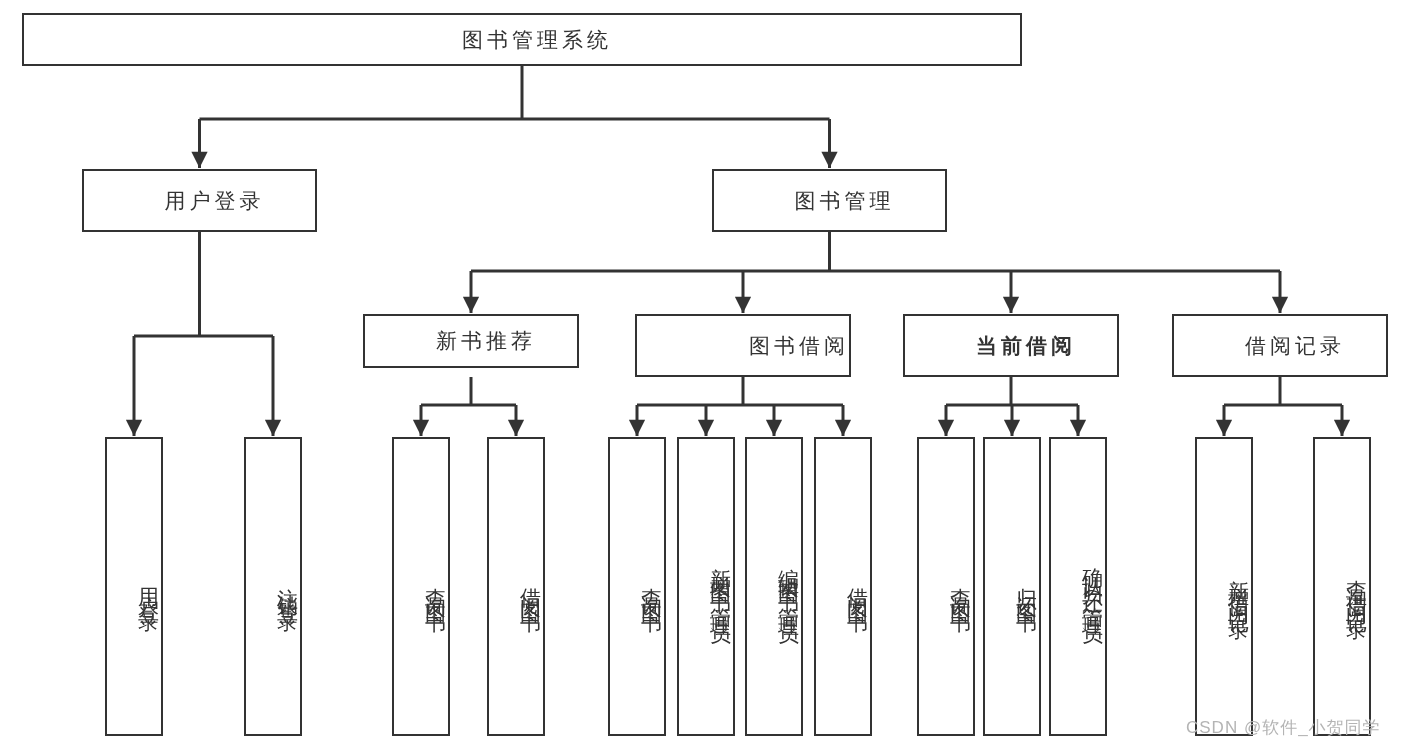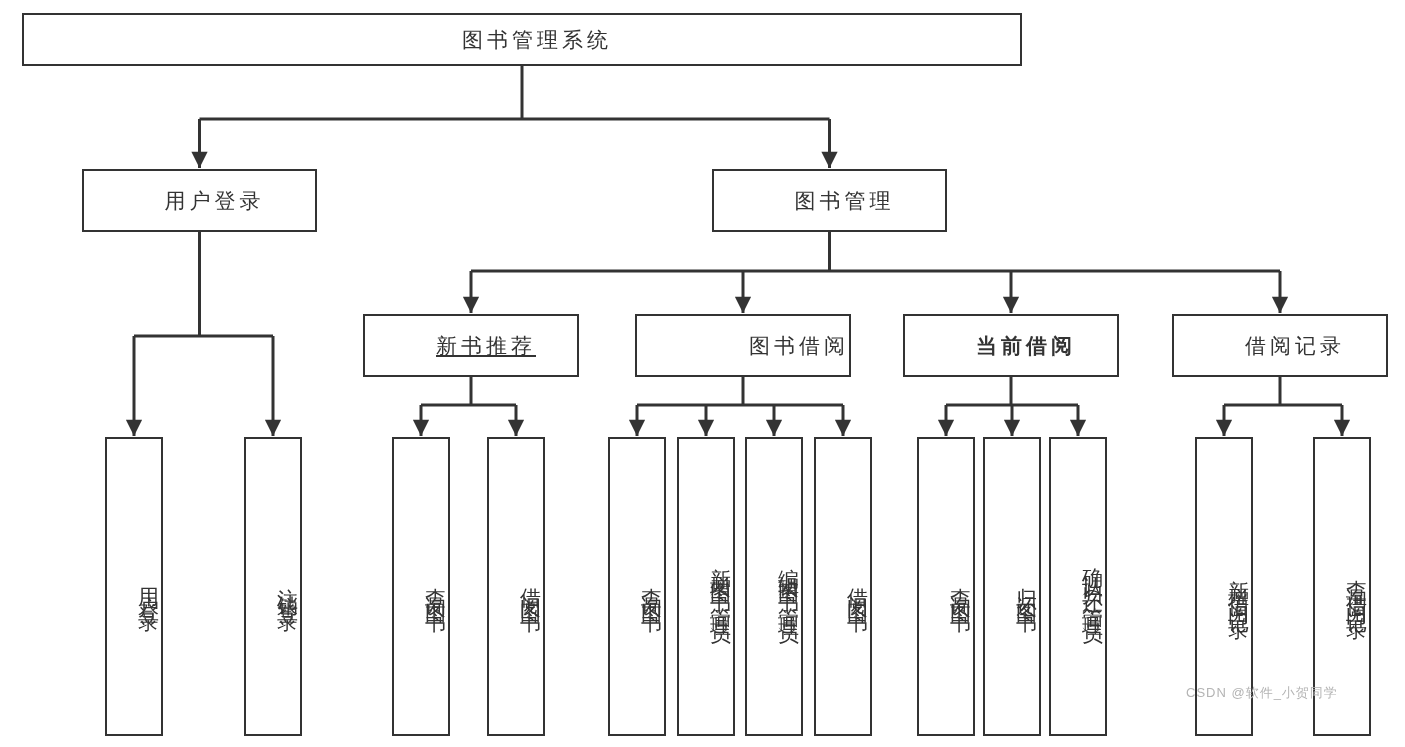--- a/index.html
+++ b/index.html
@@ -35,22 +35,22 @@
   .vbox span {
     writing-mode: vertical-rl;
     text-orientation: mixed;
     letter-spacing: 8px;
     line-height: 1;
     white-space: nowrap;
   }
   .watermark {
     position: absolute;
     left: 1186px;
-    top: 684px;
-    font-size: 13px;
+    top: 716px;
+    font-size: 17px;
     color: #b4b4b4;
     letter-spacing: 1px;
     white-space: nowrap;
   }
 </style>
 </head>
 <body>
 
 <div class="stage">
 
@@ -108,21 +108,21 @@
     <span>图书管理系统</span>
   </div>
 
   <div class="box hbox" style="left:82px; top:169px; width:235px; height:63px;">
     <span>用户登录</span>
   </div>
   <div class="box hbox" style="left:712px; top:169px; width:235px; height:63px;">
     <span>图书管理</span>
   </div>
 
-  <div class="box hbox" style="left:363px; top:314px; width:216px; height:63px;text-decoration:underline;">
+  <div class="box hbox" style="left:363px; top:314px; width:216px; height:54px;">
     <span>新书推荐</span>
   </div>
   <div class="box hbox" style="left:635px; top:314px; width:216px; height:63px;justify-content:flex-end;">
     <span>图书借阅</span>
   </div>
   <div class="box hbox" style="left:903px; top:314px; width:216px; height:63px;font-weight:bold;">
     <span>当前借阅</span>
   </div>
   <div class="box hbox" style="left:1172px; top:314px; width:216px; height:63px;">
     <span>借阅记录</span>

